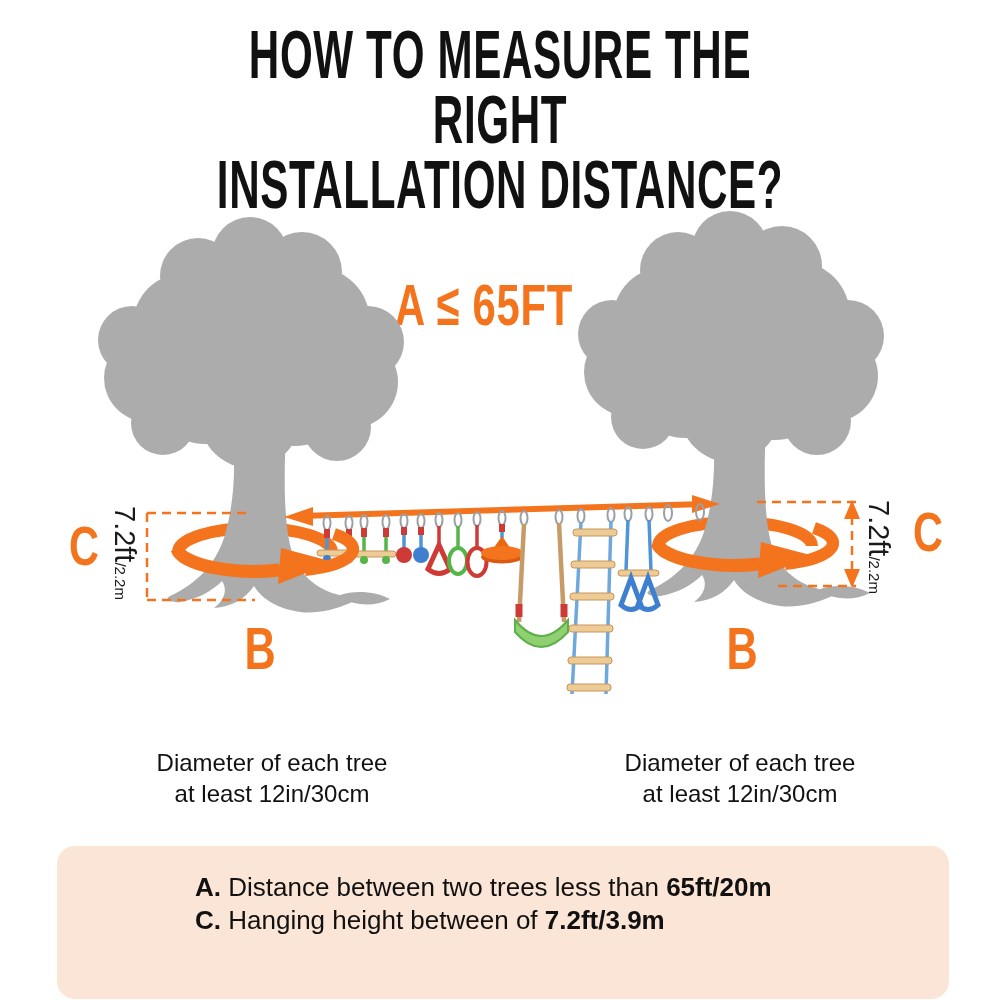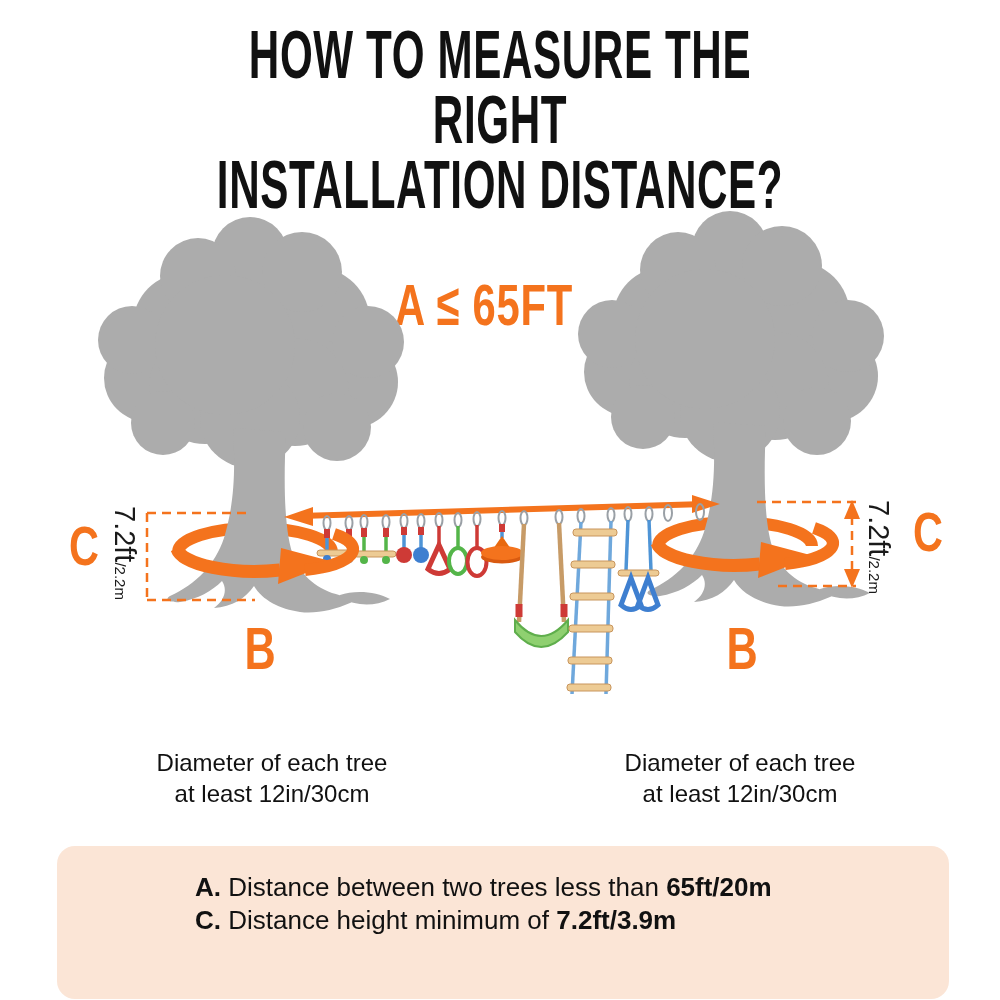--- a/index.html
+++ b/index.html
@@ -264,16 +264,16 @@
     <span>7.2ft</span><span class="small">/2.2m</span>
   </div>
 
   <div class="caption cap-left">Diameter of each tree
 at least 12in/30cm</div>
   <div class="caption cap-right">Diameter of each tree
 at least 12in/30cm</div>
 
   <div class="legend">
     <div class="legend-row"><b>A.</b><span> Distance between two trees less than </span><b>65ft/20m</b></div>
-    <div class="legend-row"><b>C.</b><span> Distance height minimum of </span><b>7.2ft/3.9m</b></div>
+    <div class="legend-row"><b>C.</b><span> Hanging height between of </span><b>7.2ft/3.9m</b></div>
   </div>
 
 </div>
 
 </body></html>

